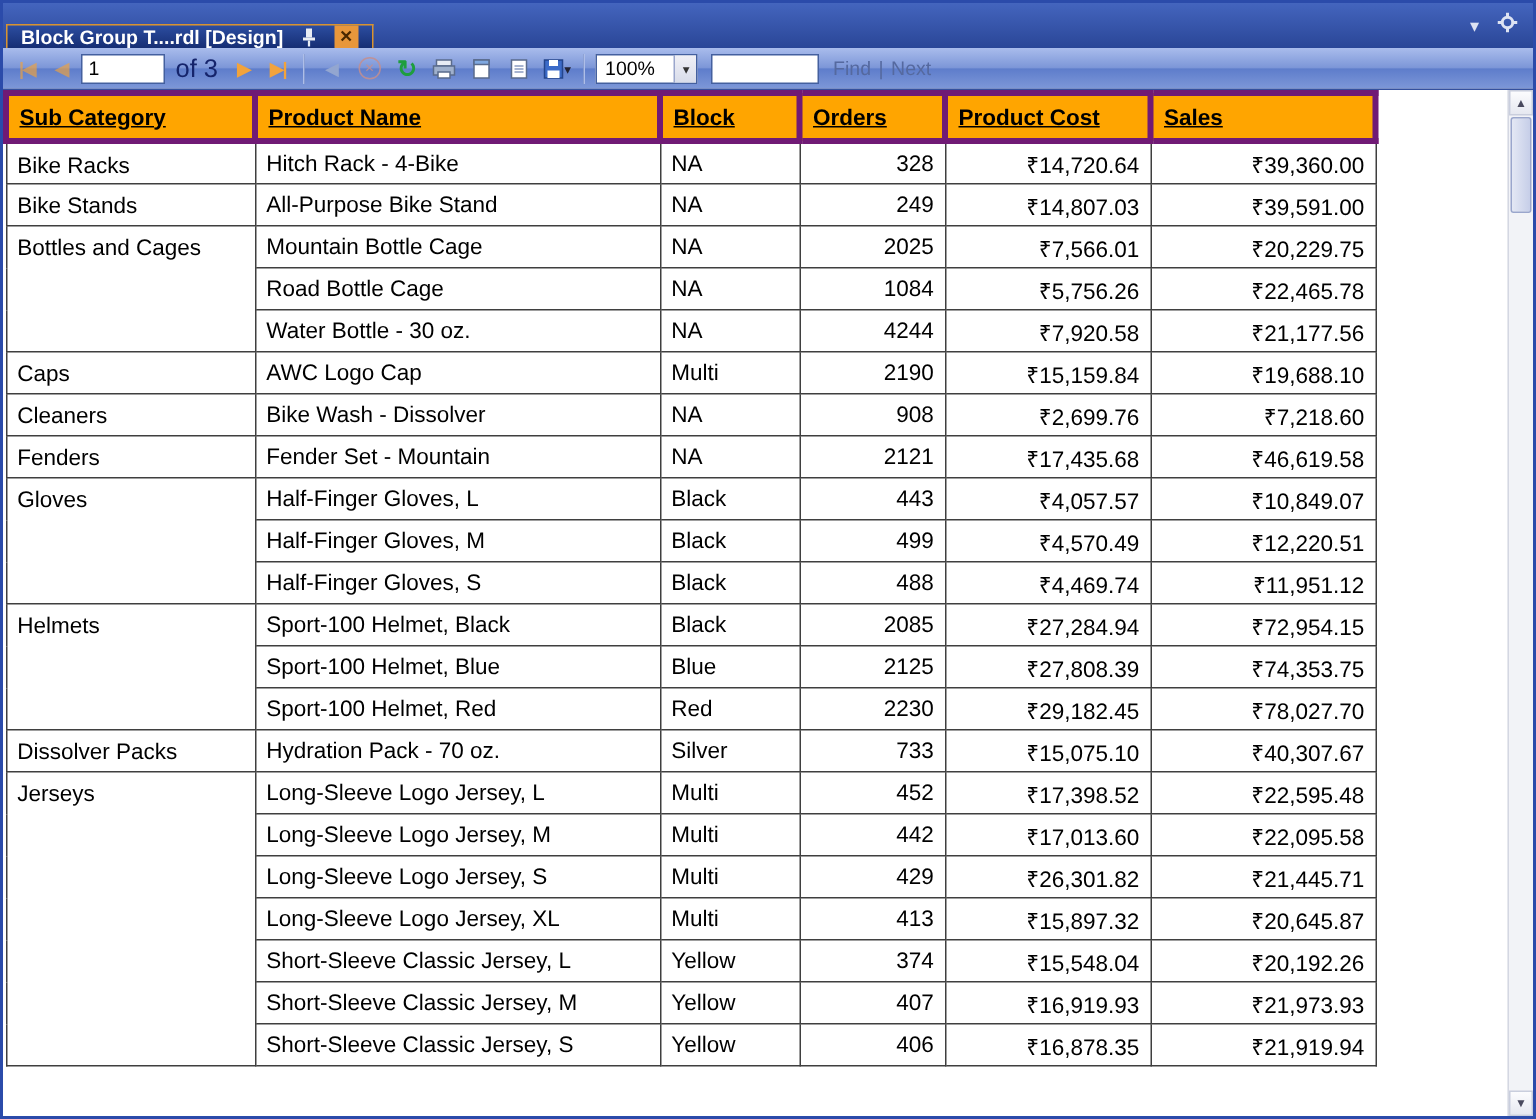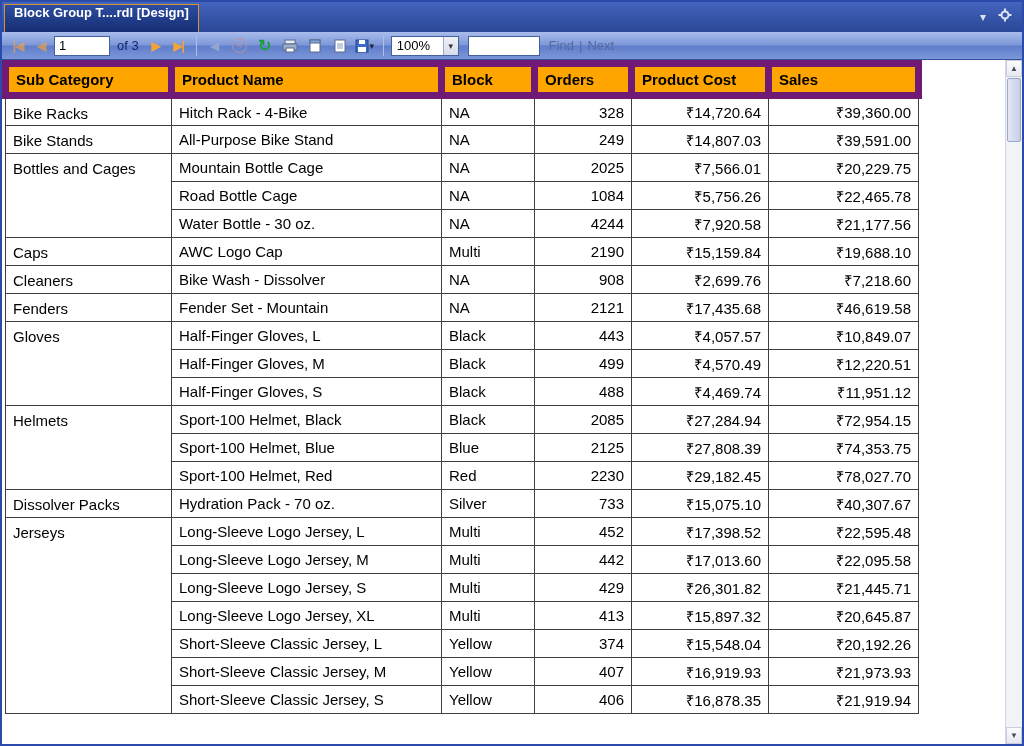--- a/index.html
+++ b/index.html
@@ -1,23 +1,23 @@
 <!DOCTYPE html>
 <html><head>
 <meta charset="utf-8">
 <style>
   * { margin:0; padding:0; box-sizing:border-box; }
   html,body { width:1024px; height:746px; overflow:hidden; font-family:"Liberation Sans", sans-serif; }
   .window { width:1024px; height:746px; border:2px solid #2B4BAA; display:flex; flex-direction:column; background:#fff; }
 
   
   .titlebar { height:30px; flex:0 0 30px; background:linear-gradient(180deg,#4465BE 0%,#2A4697 100%); display:flex; align-items:stretch; }
-  .doc-tab { margin:2px 0 0 2px; display:flex; align-items:center; gap:12px; padding:0 9px;
+  .doc-tab { margin:14px 0 0 2px; display:flex; align-items:center; gap:12px; padding:0 9px;
              background:linear-gradient(180deg,#2C4DA0,#162E74); border:1px solid #D9932F; border-bottom:none;
-             color:#fff; font-weight:bold; font-size:13px; white-space:nowrap;flex-direction:column; }
+             color:#fff; font-weight:bold; font-size:13px; white-space:nowrap; }
   .pin-wrap { display:flex; align-items:center; }
   .close-box { width:16px; height:16px; background:#E8973B; color:#4A2800; font-size:11px; font-weight:bold;
                display:flex; align-items:center; justify-content:center; cursor:default; }
   .titlebar-right { margin-left:auto; display:flex; align-items:center; gap:12px; padding-right:10px; color:#DDE3F2; }
   .chev { font-size:12px; line-height:1; }
 
   
   .mode-tabs { height:30px; flex:0 0 30px; background:linear-gradient(180deg,#24387F,#16255C); display:flex; align-items:center; padding-left:5px; }
   .tab { height:24px; display:flex; align-items:center; gap:6px; padding:0 10px; font-size:14px; cursor:default; }
   .tab-design { background:linear-gradient(180deg,#FDFDFD,#E6E6E6); border:1px solid #9A9A9A; color:#111; }
@@ -26,37 +26,37 @@
 
   
   .toolbar { height:28px; flex:0 0 28px; display:flex; align-items:center; gap:3px; padding:0 6px;
              background:linear-gradient(180deg,#A9BCEC 0%,#7D97D8 48%,#5E7DCB 52%,#7D97D8 100%);
              border-bottom:1px solid #34509E; }
   .nav-btn { min-width:20px; height:22px; display:flex; align-items:center; justify-content:center;
              color:#F2A33C; font-size:12px; font-weight:bold; letter-spacing:-1px; cursor:default; }
   .nav-btn.dim { opacity:.65; }
   .tb-sep { width:1px; height:20px; background:#46619F; border-right:1px solid #AEBEE8; margin:0 4px; }
   .page-input { width:56px; height:20px; border:1px solid #44609F; font-size:13px; padding:0 4px; font-family:"Liberation Sans",sans-serif; }
-  .pages-label { font-size:13px; color:#15246B; margin:0 4px; }
+  .pages-label { font-size:17px; color:#15246B; margin:0 4px; }
   .ghost { color:#93A6D0; font-size:12px; }
   .stop-circle { width:15px; height:15px; border-radius:50%; border:1.5px solid #C48F8F; color:#C48F8F;
                  display:flex; align-items:center; justify-content:center; font-size:8px; opacity:.85; }
   .refresh { color:#1E9E3E; font-size:16px; font-weight:bold; }
   .icon-btn { width:22px; height:22px; display:flex; align-items:center; justify-content:center; cursor:default; }
   .zoom-box { width:68px; height:20px; background:#fff; border:1px solid #44609F; display:flex; align-items:center; font-size:13px; }
   .zoom-box .zv { flex:1; padding-left:5px; }
   .zoom-box .dd { width:15px; height:100%; background:linear-gradient(180deg,#F0F0F6,#D8DCEA); border-left:1px solid #9AA6CC;
                   display:flex; align-items:center; justify-content:center; font-size:9px; color:#333; }
   .find-input { width:72px; height:20px; border:1px solid #44609F; font-size:13px; padding:0 4px; margin-left:6px; font-family:"Liberation Sans",sans-serif; }
   .find-links { display:flex; gap:5px; margin-left:6px; font-size:13px; color:#55699F;text-align:right; }
 
   
   .report-area { flex:1 1 auto; position:relative; background:#fff; overflow:hidden; }
   table { border-collapse:collapse; font-size:15px; table-layout:fixed; }
-  th { background:#FFA500; color:#000; font-weight:bold; text-align:left; padding:4px 7px; border:7px solid #701a75; height:32px; }
+  th { background:#FFA500; color:#000; font-weight:bold; text-align:left; padding:4px 7px; border:4px solid #701a75; height:32px;text-decoration:underline; }
   td { padding:3px 7px; border:1px solid #3F3F3F; height:28px; color:#000; overflow:hidden; white-space:nowrap; }
   td.num { text-align:right; }
   td.subcat { vertical-align:top; padding-top:6px; }
 
   
   .vscroll { position:absolute; top:0; right:0; bottom:0; width:17px; background:#F2F3F7; border-left:1px solid #D4D7E2; }
   .vs-arrow { height:17px; background:linear-gradient(180deg,#FCFCFE,#E6E8F0); border:1px solid #C9CEDD;
               display:flex; align-items:center; justify-content:center; font-size:8px; color:#4A4A5E; }
   .vs-arrow.down { position:absolute; bottom:0; left:0; right:0; }
   .vs-thumb { position:absolute; top:18px; left:1px; right:1px; height:64px; background:linear-gradient(90deg,#E4E8F4,#C6CEE8);

